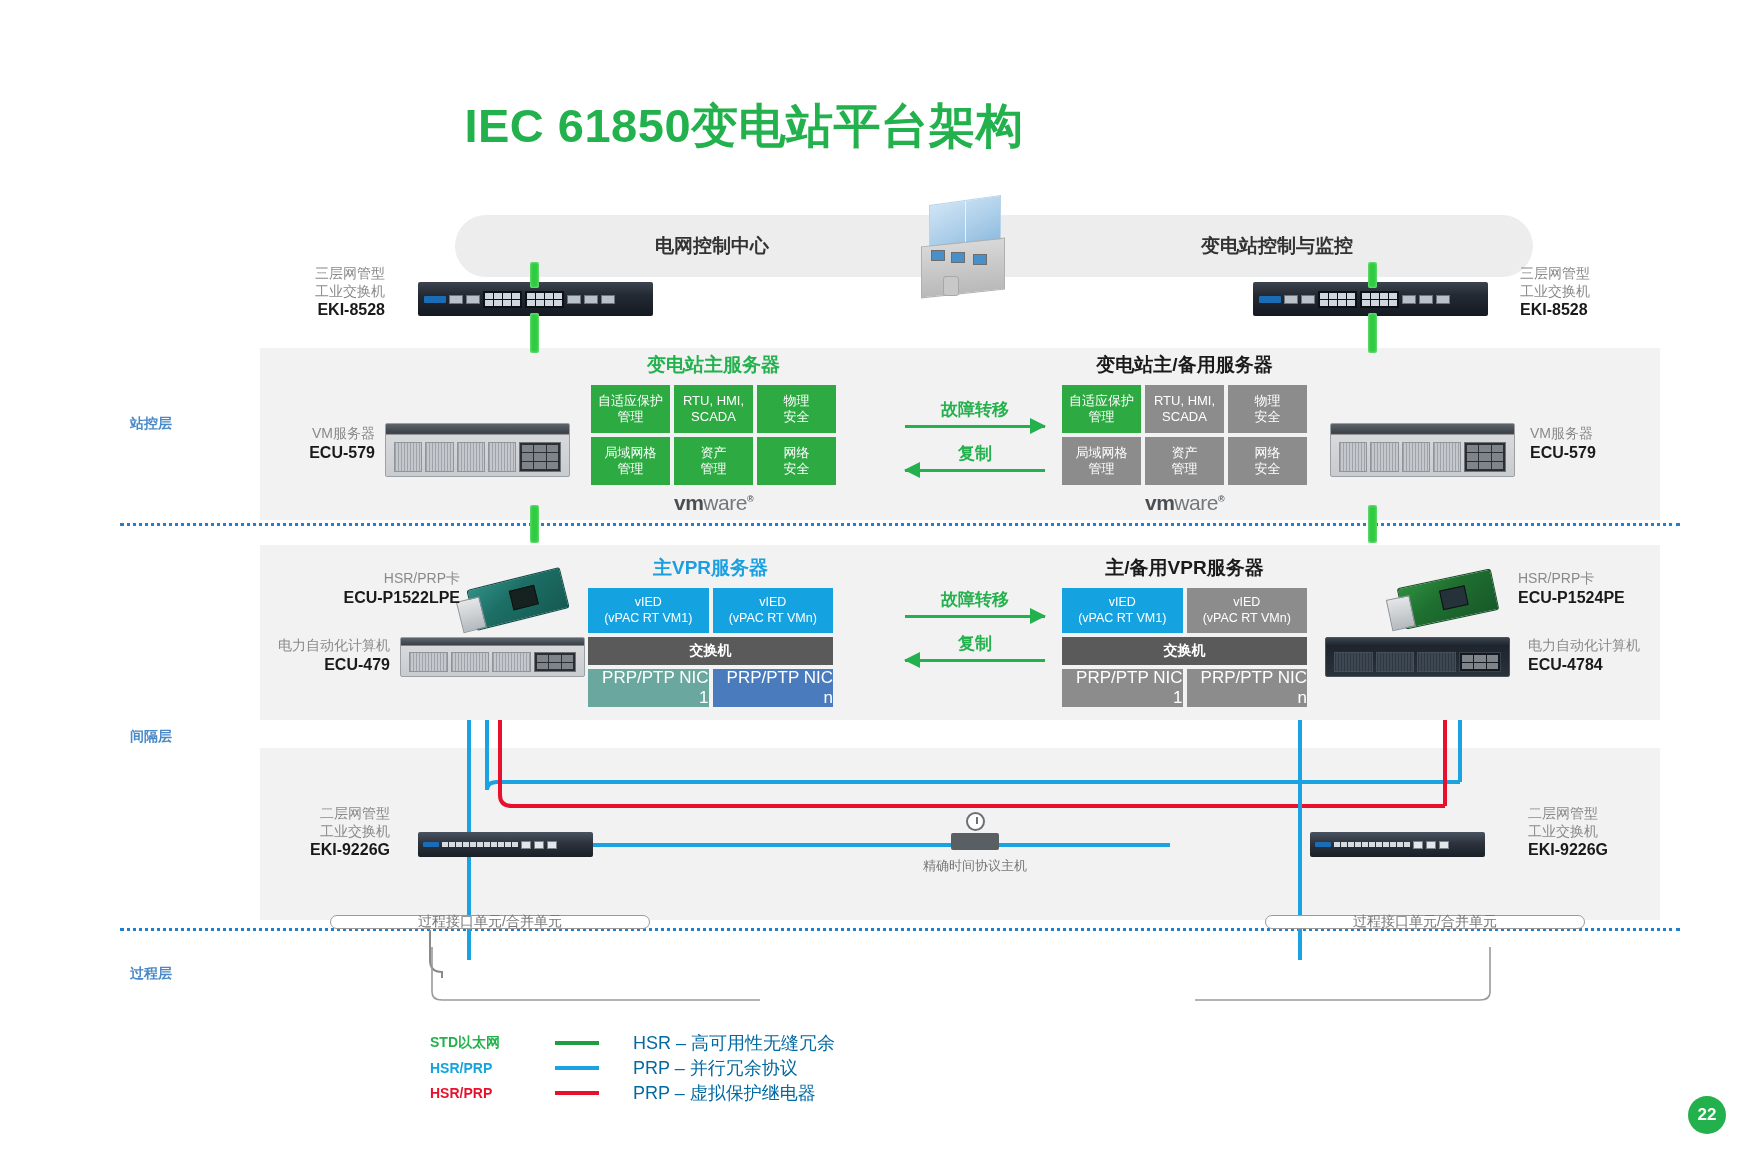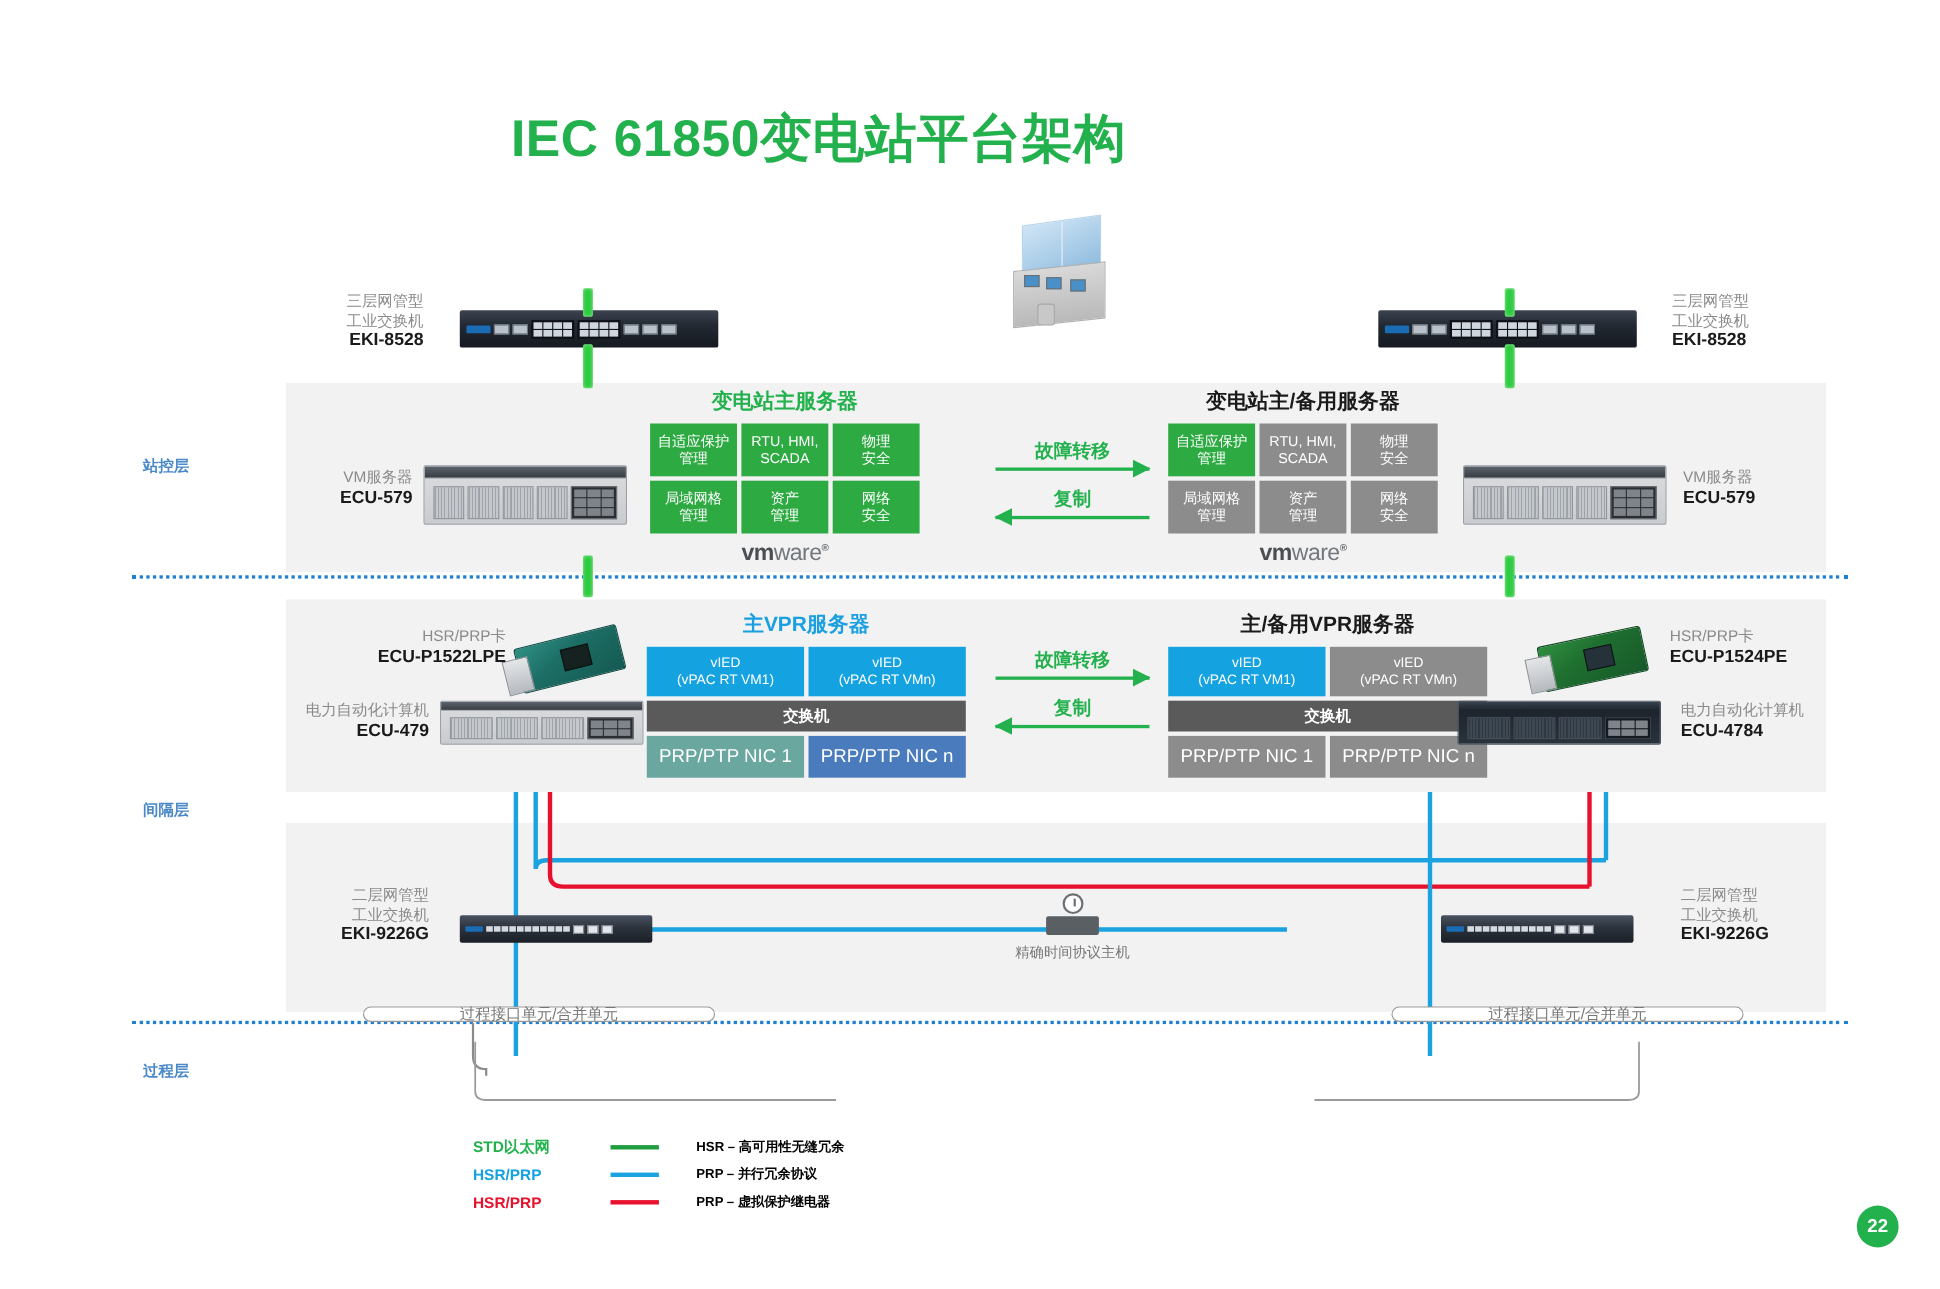--- a/index.html
+++ b/index.html
@@ -190,21 +190,21 @@
     text-align:center; font-size:13px; color:#fff; line-height:1.25; padding:2px;
   }
   .cell.g { background:#2eaa43; }
   .cell.gray { background:#8c8c8c; }
   .vmware {
     text-align:center; margin-top:6px; font-size:21px; font-weight:bold;
     color:#5d6368; letter-spacing:-0.5px;
   }
 
   
-  .vgrid { width:290px;border-radius:28px; }
+  .vgrid { width:245px;border-radius:28px; }
   .vrow { display:flex; gap:4px; }
   .vcell {
     flex:1; height:45px; display:flex; align-items:center; justify-content:center;
     text-align:center; font-size:12.5px; color:#fff; line-height:1.25; padding:2px;
   }
   .vcell.blue { background:#14a3e0; }
   .vcell.gray { background:#8c8c8c; }
   .vbar {
     height:28px; margin-top:4px; background:#5a5a5a; color:#fff;
     display:flex; align-items:center; justify-content:center;
@@ -268,21 +268,21 @@
     font-size:14px; color:#777;
   }
 
   
   .legend { position:absolute; left:430px; top:1030px; }
   .legend .lrow {
     display:flex; align-items:center; height:25px; gap:12px;
   }
   .legend .lcode { width:105px; font-size:14px; font-weight:bold; }
   .legend .lline { width:44px; height:4px; margin:0 22px 0 8px; }
-  .legend .ldesc { font-size:12px; font-weight:bold; color:#000000; white-space:nowrap;}
+  .legend .ldesc { font-size:18px; font-weight:normal; color:#0369a1; white-space:nowrap;}
 
   
   .pagenum {
     position:absolute; right:38px; bottom:38px; width:38px; height:38px;
     background:#22b14c; color:#fff; border-radius:50%;
     display:flex; align-items:center; justify-content:center;
     font-size:17px; font-weight:bold;
   }
 
   
@@ -324,20 +324,24 @@
     <path d="M1300,720 L1300,960" stroke="#1aa3e0" stroke-width="4" fill="none"></path>
 
     <path d="M430,930 L430,960 Q430,972 442,972 L442,978" stroke="#8a8a8a" stroke-width="2" fill="none"></path>
     <path d="M1445,930 L1445,978" stroke="#8a8a8a" stroke-width="0" fill="none"></path>
 
     <path d="M432,947 L432,992 Q432,1000 442,1000 L760,1000" stroke="#9a9a9a" stroke-width="1.6" fill="none"></path>
     <path d="M1490,947 L1490,992 Q1490,1000 1480,1000 L1195,1000" stroke="#9a9a9a" stroke-width="1.6" fill="none"></path>
 
   </svg>
 
+  <div class="cc-bar">
+    <div class="cc-txt cc-left">电网控制中心</div>
+    <div class="cc-txt cc-right">变电站控制与监控</div>
+  </div>
 
   <div class="console">
     <div class="screenwall"></div>
     <div class="desk"></div>
     <div class="mon m1"></div>
       <div class="mon m2"></div>
       <div class="mon m3"></div>
     <div class="chair"></div>
   </div>
 

